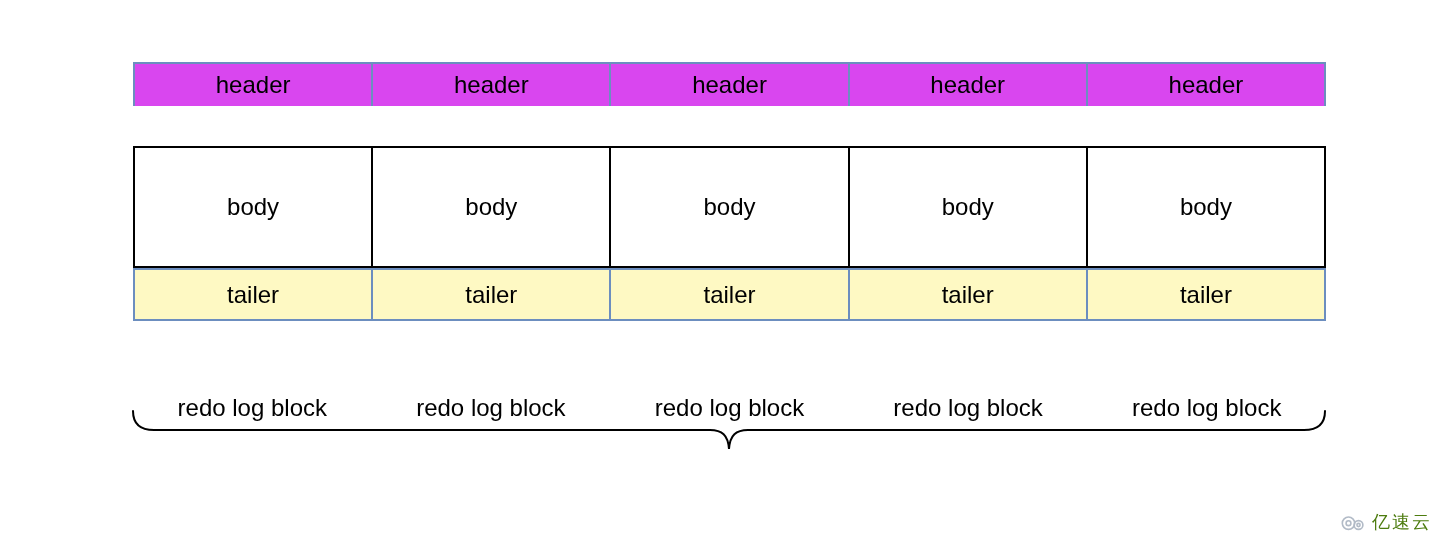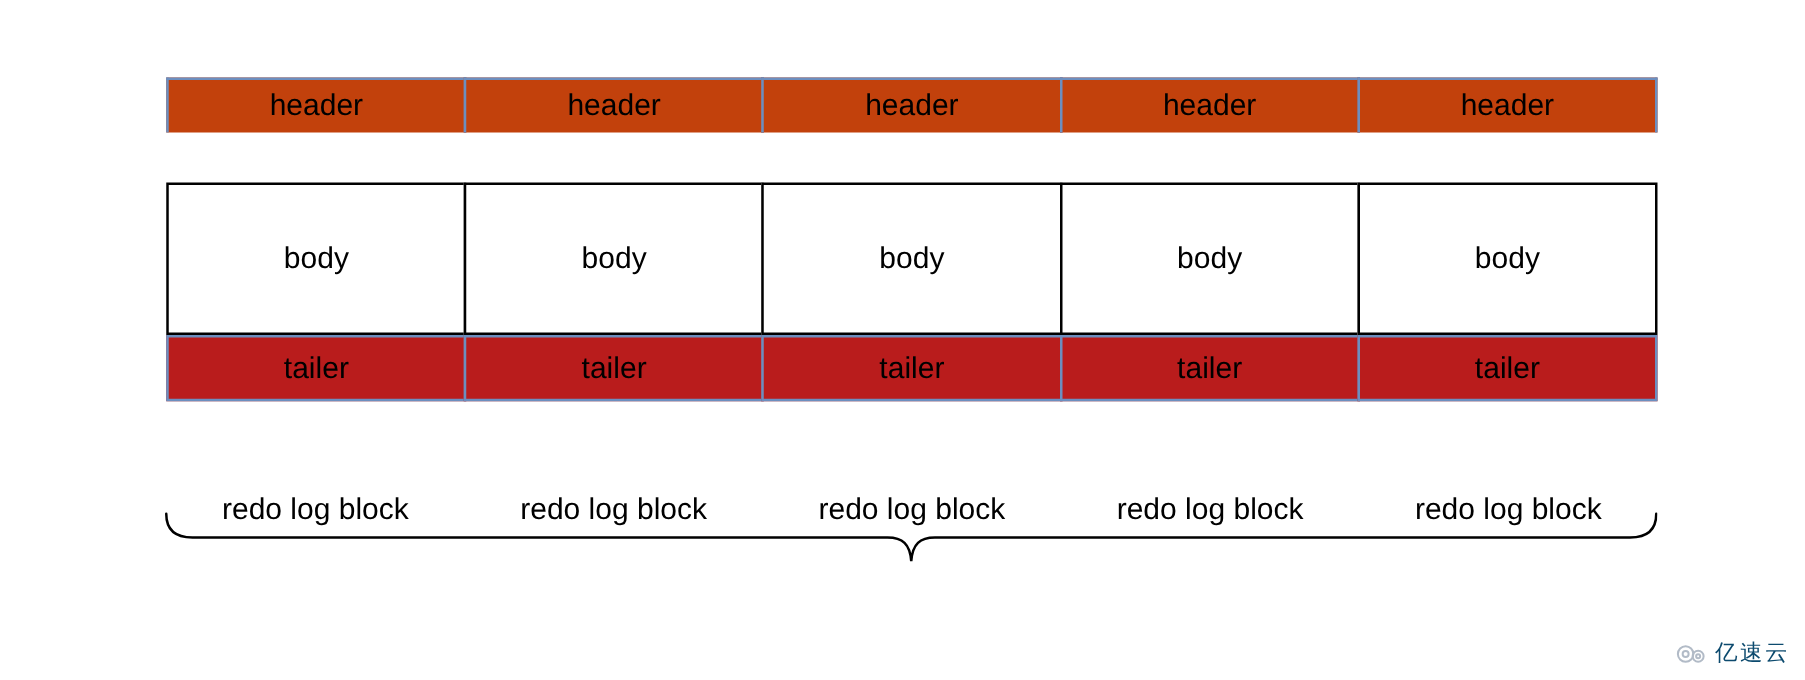--- a/index.html
+++ b/index.html
@@ -29,33 +29,33 @@
   .cell {
     box-sizing: border-box;
     display: flex;
     align-items: center;
     justify-content: center;
     font-size: 24px;
     line-height: 1;
   }
   .cell.hdr {
     height: 50px;
-    background: #c2410c;
+    background: #d946ef;
     border: 2px solid #6c8ebf;
     border-bottom: none;
   }
   .cell.bdy {
     height: 139px;
     background: #ffffff;
     border: 2px solid #000000;
     margin-top: 40px;
   }
   .cell.tlr {
     height: 60px;
-    background: #b91c1c;
+    background: #fef9c3;
     border: 2px solid #6c8ebf;
   }
   .captions {
     position: absolute;
     left: 133px;
     top: 350px;
     width: 1193px;
     display: flex;
   }
   .caption {
@@ -137,21 +137,21 @@
     <path d="M 1 2
              C 1 15, 8 21, 22 21
              L 578 21
              C 590 21, 596 26, 597 40
              C 598 26, 604 21, 616 21
              L 1172 21
              C 1186 21, 1193 15, 1193 2" fill="none" stroke="#000000" stroke-width="2" stroke-linecap="round"></path>
   </svg>
 
 
-  <div class="watermark" style="color: #0c4a6e;">
+  <div class="watermark" style="color: #4d7c0f;">
     <svg width="28" height="22" viewBox="0 0 28 22" xmlns="http://www.w3.org/2000/svg">
       <g fill="none" stroke="#b2bbc7" stroke-width="1.6">
         <circle cx="9.5" cy="12.2" r="6.2"></circle>
         <circle cx="9.5" cy="12.2" r="2.4"></circle>
         <circle cx="19.5" cy="14" r="4.4"></circle>
         <circle cx="19.5" cy="14" r="1.6"></circle>
       </g>
     </svg>
     <span>亿速云</span>
   </div>

